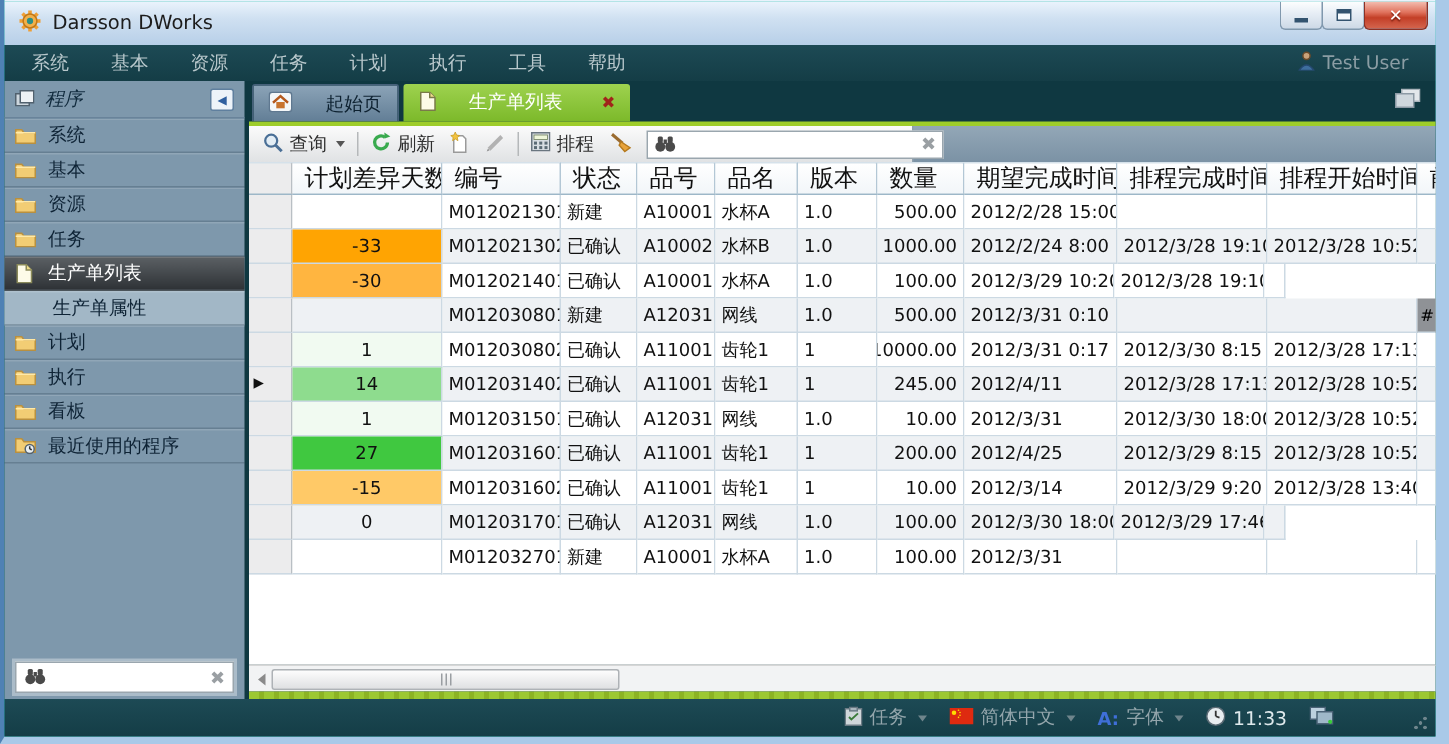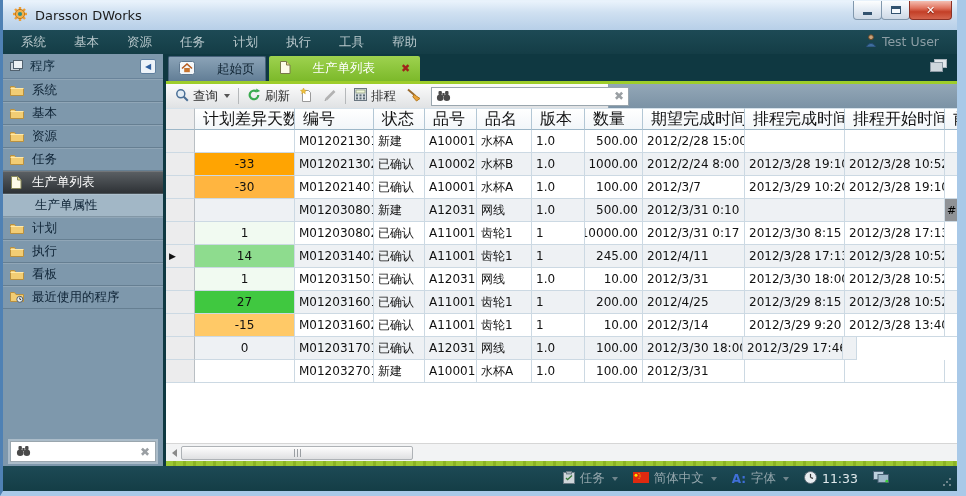--- a/index.html
+++ b/index.html
@@ -33,21 +33,21 @@
     padding-right: 14px; color: #8b9da4; font-size: 12.5px; }
 
   
   .main { flex: 1; display: flex; min-height: 0; background: #0f3841; }
 
   
   .sidebar { width: 160px; flex: none; background: #7e98ac; position: relative; }
   .sb-header { height: 25px; display: flex; align-items: center; padding: 0 7px;
     font-size: 12.5px; color: #102a3c; border-bottom: 1px solid #69839a; }
   .sb-header .icon { margin-right: 7px; }
-  .sb-header .lbl { flex: 1; }
+  .sb-header .lbl { flex: 1; font-style: italic; }
   .sb-collapse { width: 16px; height: 15px; background: #edf3f9; border: 1px solid #5f7f9e;
     border-radius: 2px; color: #2f5f9f; font-size: 8px; display: flex; align-items: center;
     justify-content: center; }
   .sb-item { height: 23px; display: flex; align-items: center; padding-left: 7px;
     font-size: 12.5px; color: #0e2335; border-bottom: 1px solid rgba(20,40,55,0.22);
     box-shadow: inset 0 1px 0 rgba(255,255,255,0.14); }
   .sb-item .icon { width: 17px; margin-right: 5px; display: flex; }
   .sb-item.selected { background: linear-gradient(#5c6165, #2e3236); color: #fff; }
   .sb-item.child { background: #a2b7c6; padding-left: 32px; }
   .sb-search { position: absolute; left: 7px; right: 7px; bottom: 4px; height: 21px;
@@ -429,21 +429,20 @@
             </div>
             <div class="g-row">
               <div class="g-c c-rowhdr"></div>
               <div class="g-c c-diff ctr" style="background: rgb(255, 181, 64);">-30</div>
               <div class="g-c c-code">M012021401</div>
               <div class="g-c c-status">已确认</div>
               <div class="g-c c-item_no">A10001</div>
               <div class="g-c c-item_name">水杯A</div>
               <div class="g-c c-version">1.0</div>
               <div class="g-c c-qty num">100.00</div>
-              <div class="g-c c-expect">2012/3/7</div>
               <div class="g-c c-sched_end">2012/3/29 10:20</div>
               <div class="g-c c-sched_start">2012/3/28 19:10</div>
               <div class="g-c c-extra"></div>
             </div>
             <div class="g-row alt">
               <div class="g-c c-rowhdr"></div>
               <div class="g-c c-diff ctr"></div>
               <div class="g-c c-code">M012030801</div>
               <div class="g-c c-status">新建</div>
               <div class="g-c c-item_no">A12031</div>

